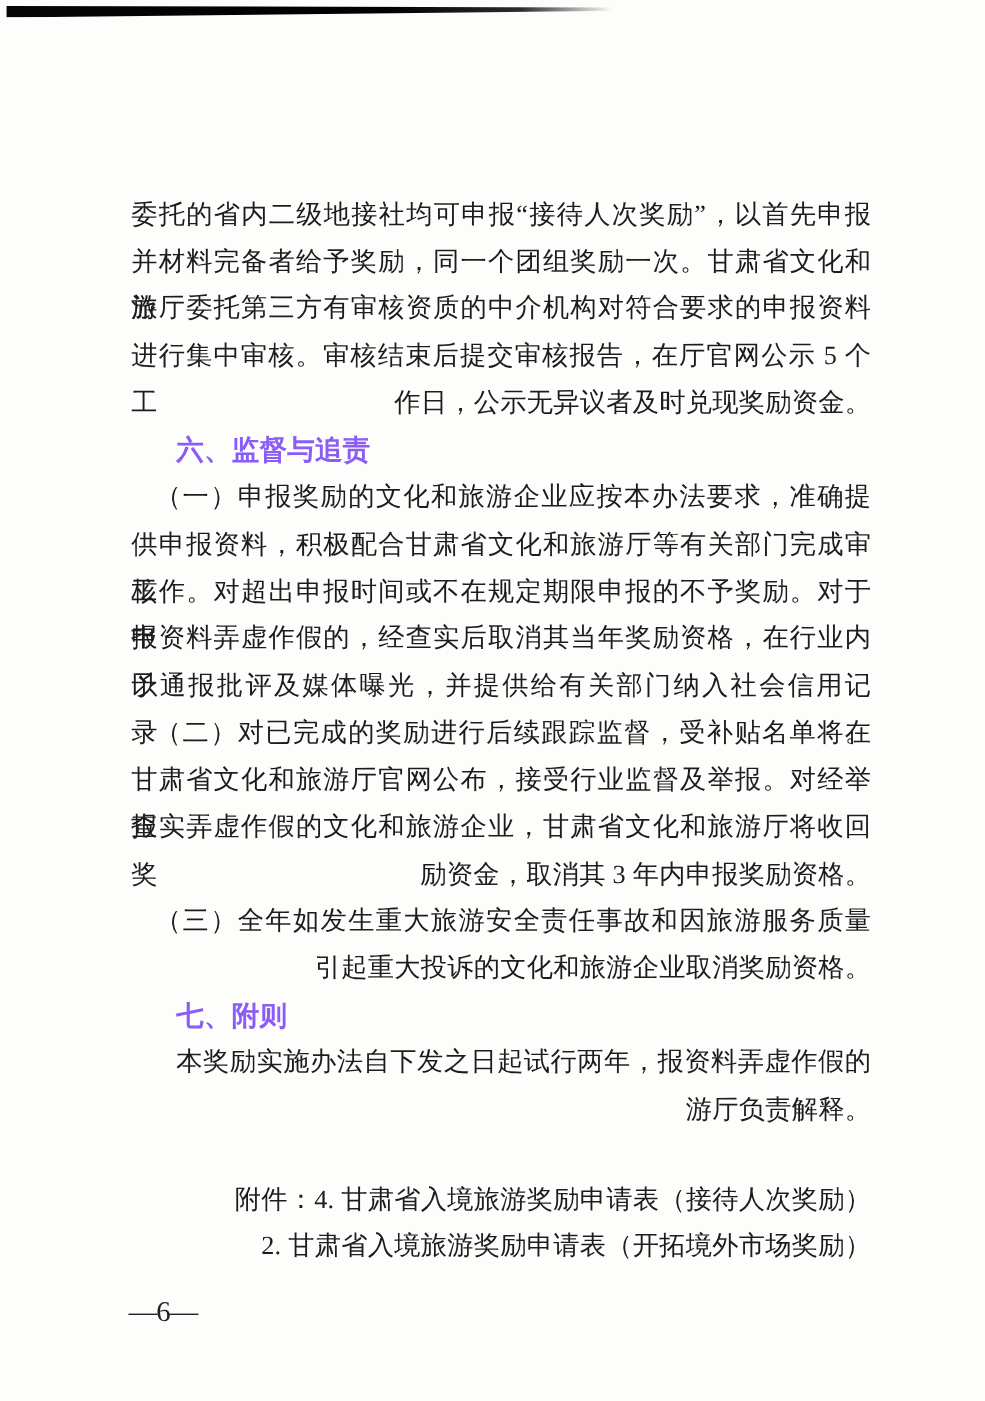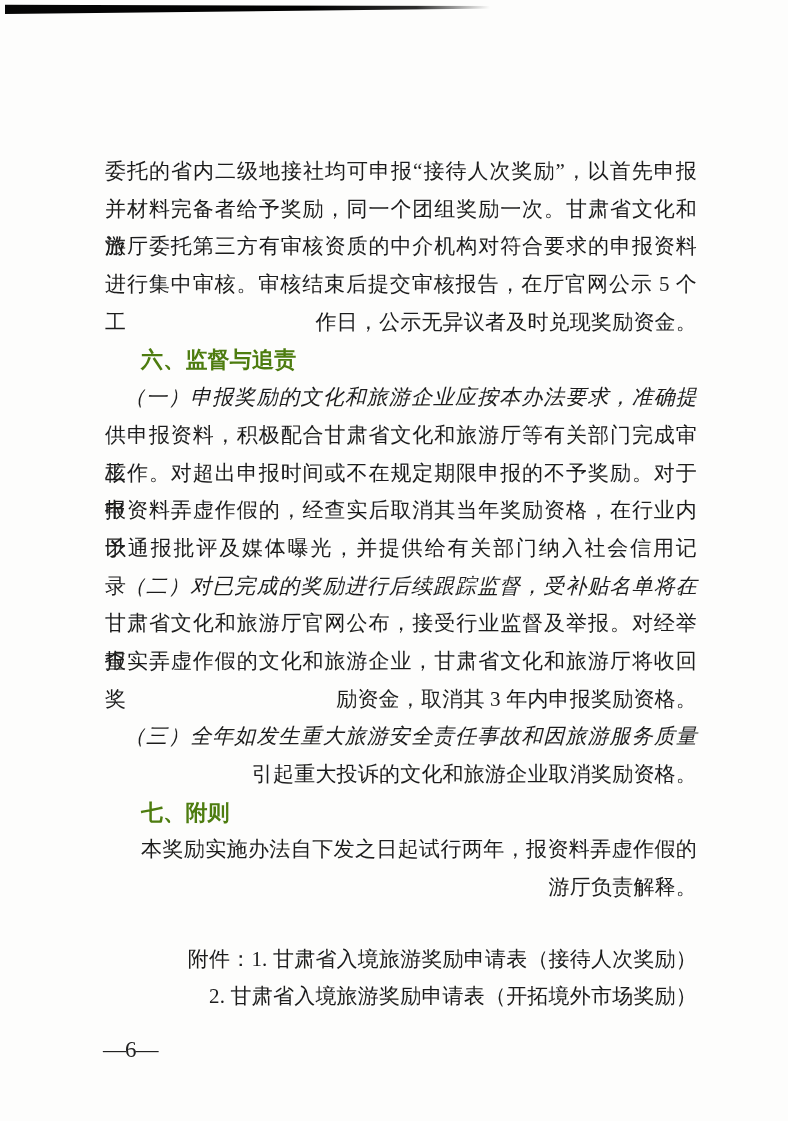--- a/index.html
+++ b/index.html
@@ -41,25 +41,25 @@
   .fill {
     white-space: normal;
     text-align: justify;
     text-align-last: justify;
     text-justify: inter-character;
   }
   .end { text-align: right; }
   .hd {
     font-family: "Liberation Sans", "DejaVu Sans", sans-serif;
     font-weight: 700;
-    color: #4d7c0f;
+    color: #8b5cf6;
     text-indent: 36px;
     font-size: 22px;
   }
-  .ind1 { text-indent: 19px; font-style: italic; }  
+  .ind1 { text-indent: 19px; }  
   .ind2 { text-indent: 36px; }  
   .spacer { height: 34px; }
   .att1 { text-indent: 44px; }
   .att2 { padding-left: 78px; }
   .pagenum {
     position: absolute;
     left: 103px;
     top: 1036px;
     font-family: "Liberation Serif", "DejaVu Serif", serif;
     font-size: 23px;
@@ -92,19 +92,19 @@
     <div class="ln fill">查实弄虚作假的文化和旅游企业，甘肃省文化和旅游厅将收回奖</div>
     <div class="ln end">励资金，取消其 3 年内申报奖励资格。</div>
     <div class="ln fill ind1">（三）全年如发生重大旅游安全责任事故和因旅游服务质量</div>
     <div class="ln end">引起重大投诉的文化和旅游企业取消奖励资格。</div>
     <div class="ln hd">七、附则</div>
     <div class="ln fill ind2">本奖励实施办法自下发之日起试行两年，报资料弄虚作假的</div>
     <div class="ln end">游厅负责解释。</div>
 
     <div class="spacer"></div>
 
-    <div class="ln end att1">附件：1. 甘肃省入境旅游奖励申请表（接待人次奖励）</div>
+    <div class="ln end att1">附件：4. 甘肃省入境旅游奖励申请表（接待人次奖励）</div>
     <div class="ln end att2">2. 甘肃省入境旅游奖励申请表（开拓境外市场奖励）</div>
   </div>
 
   <div class="pagenum">—6—</div>
 
 </div>
 
 </body></html>

